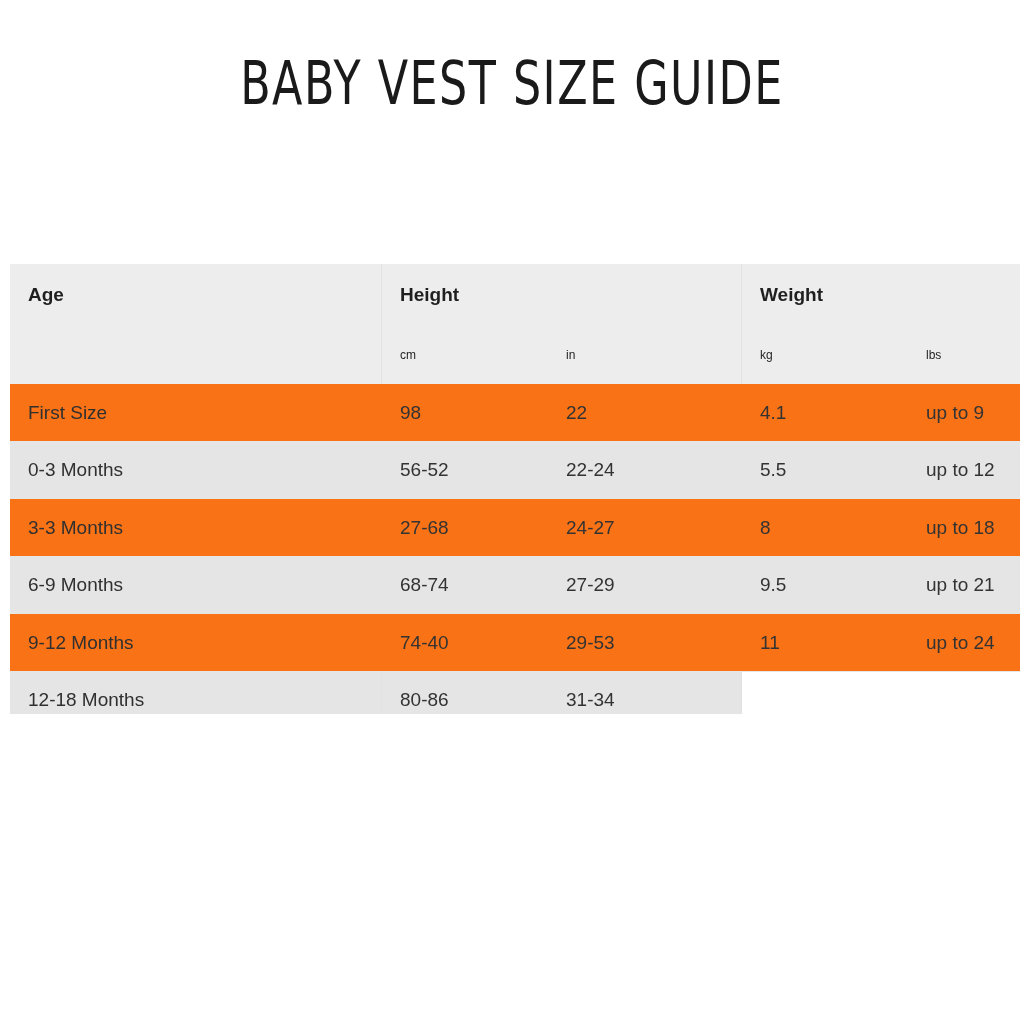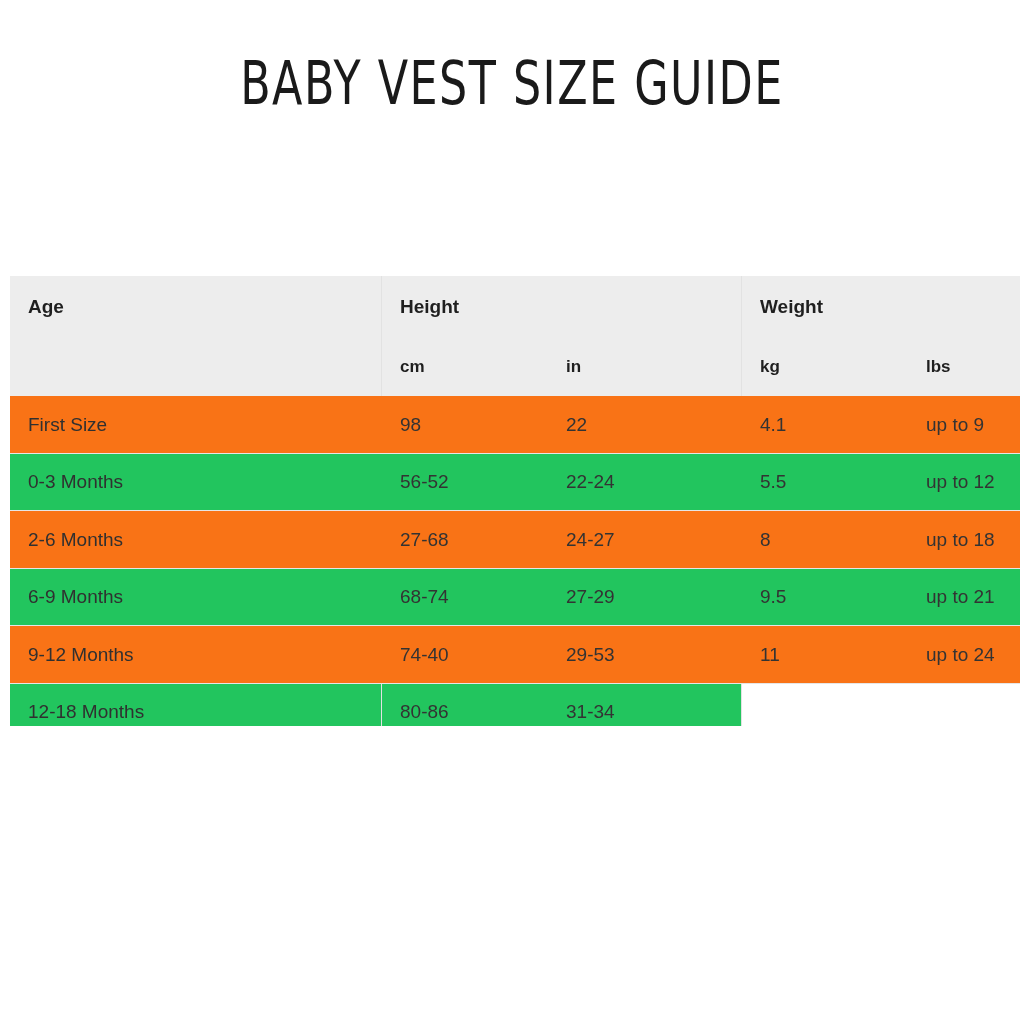--- a/index.html
+++ b/index.html
@@ -32,21 +32,21 @@
     letter-spacing: 2px;
     font-weight: 400;
     color: #1a1a1a;
     transform: scaleX(0.74);
     transform-origin: 50% 50%;
     white-space: nowrap;
   }
 
   .table-wrap {
     position: absolute;
-    top: 276px;
+    top: 264px;
     left: 10px;
     width: 1010px;
     overflow: hidden;
     height: 450px;
   }
 
   table.size-table {
     border-collapse: collapse;
     width: 1195px;
     table-layout: fixed;
@@ -74,34 +74,34 @@
     height: 62px;
     background: #ededed;
     font-weight: 700;
     font-size: 19px;
     color: #1f1f1f;
   }
 
   thead tr.head-2 th {
     height: 58px;
     background: #ededed;
-    font-weight: 700;
-    font-size: 17px;
+    font-weight: 400;
+    font-size: 12px;
     color: #1f1f1f;
   }
 
   tbody tr td {
     height: 57.5px;
     font-weight: 400;
     font-size: 19px;
     color: #333333;
   }
 
   tbody tr.odd td  { background: #f97316; }
-  tbody tr.even td { background: #22c55e; }
+  tbody tr.even td { background: #e5e5e5; }
 
   tbody tr td.cell-age { color: #303030; }
 
   .hrule {
     box-shadow: inset 0 -1px 0 #e6e6e6;
   }
 
   .empty-cell { background: #ffffff !important; box-shadow: none !important; }
 </style>
 </head>
@@ -146,21 +146,21 @@
 
         <tr class="even">
           <td class="cell-age sep-r hrule">0-3 Months</td>
           <td class="hrule">56-52</td>
           <td class="sep-r hrule">22-24</td>
           <td class="hrule">5.5</td>
           <td class="hrule">up to 12</td>
         </tr>
 
         <tr class="odd">
-          <td class="cell-age sep-r hrule">2-6 Months</td>
+          <td class="cell-age sep-r hrule">3-3 Months</td>
           <td class="hrule">27-68</td>
           <td class="sep-r hrule">24-27</td>
           <td class="hrule">8</td>
           <td class="hrule">up to 18</td>
         </tr>
 
         <tr class="even">
           <td class="cell-age sep-r hrule">6-9 Months</td>
           <td class="hrule">68-74</td>
           <td class="sep-r hrule">27-29</td>

